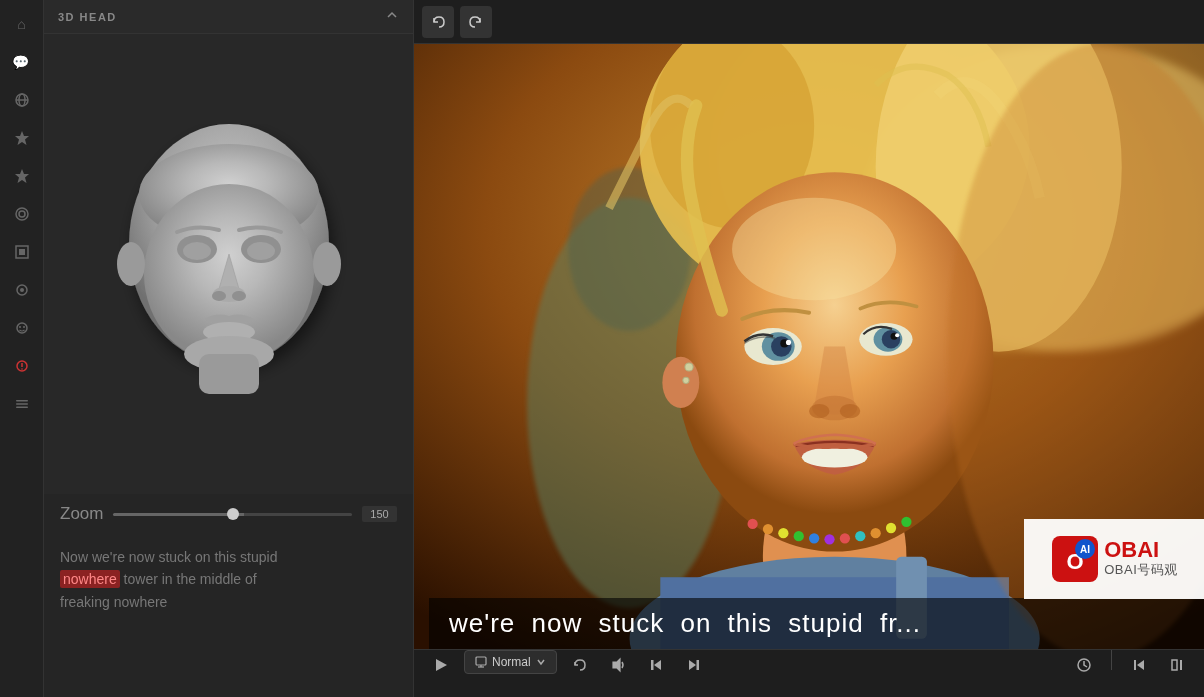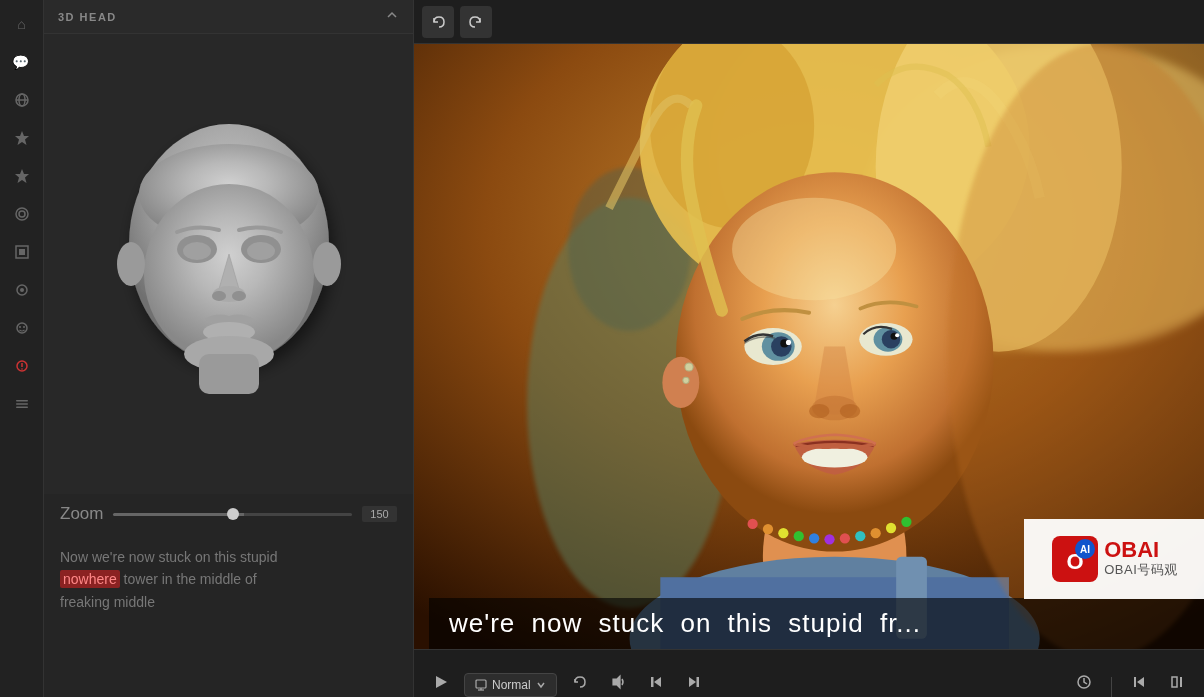--- a/index.html
+++ b/index.html
@@ -252,21 +252,21 @@
       justify-content: center;
       padding: 8px;
     }
 
     
     .bottom-controls {
       height: 48px;
       background: #1e1e1e;
       border-top: 1px solid #333;
       display: flex;
-      align-items: flex-end;
+      align-items: flex-start;
       padding: 0 12px;
       gap: 8px;
     }
     .ctrl-btn {
       width: 30px;
       height: 30px;
       display: flex;
       align-items: center;
       justify-content: center;
       color: #aaa;
@@ -438,21 +438,21 @@
     <span class="zoom-label">Zoom</span>
     <input type="range" class="zoom-slider" min="0" max="300" value="150" style="">
     <span class="zoom-value">150</span>
   </div>
 
   <div class="script-section">
     <div class="script-content">
       <span>Now we're now stuck on this stupid</span><br>
       <span class="highlight">nowhere</span>
       <span> tower in the middle of</span><br>
-      <span>freaking middle</span>
+      <span>freaking nowhere</span>
     </div>
   </div>
 </div>
 
 <div class="right-panel">
 
   <div class="tabs-bar">
     <div class="tabs-actions">
       <div class="icon-btn">
         <svg width="16" height="16" viewBox="0 0 16 16" fill="none">

